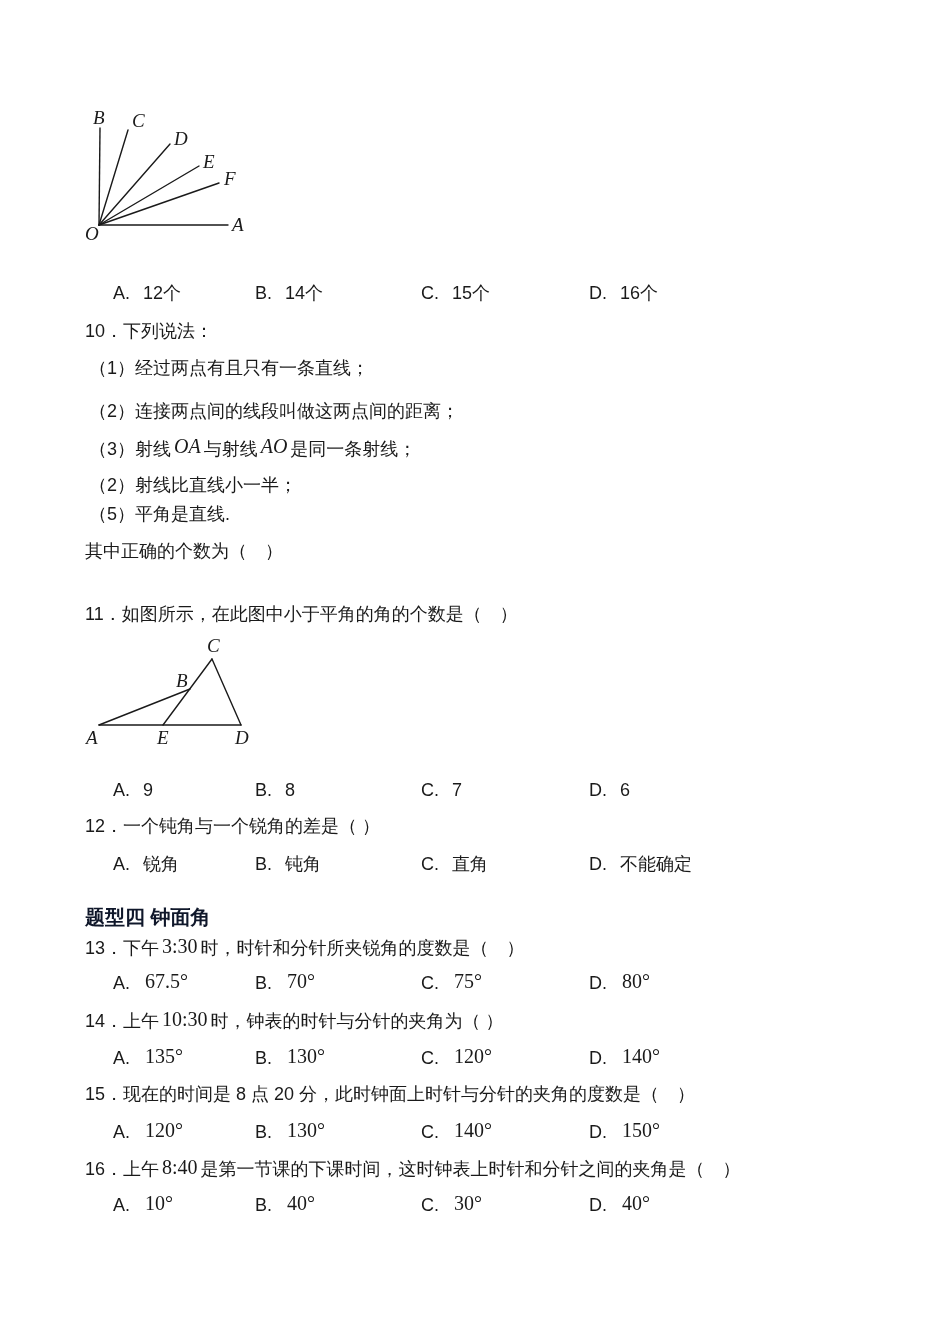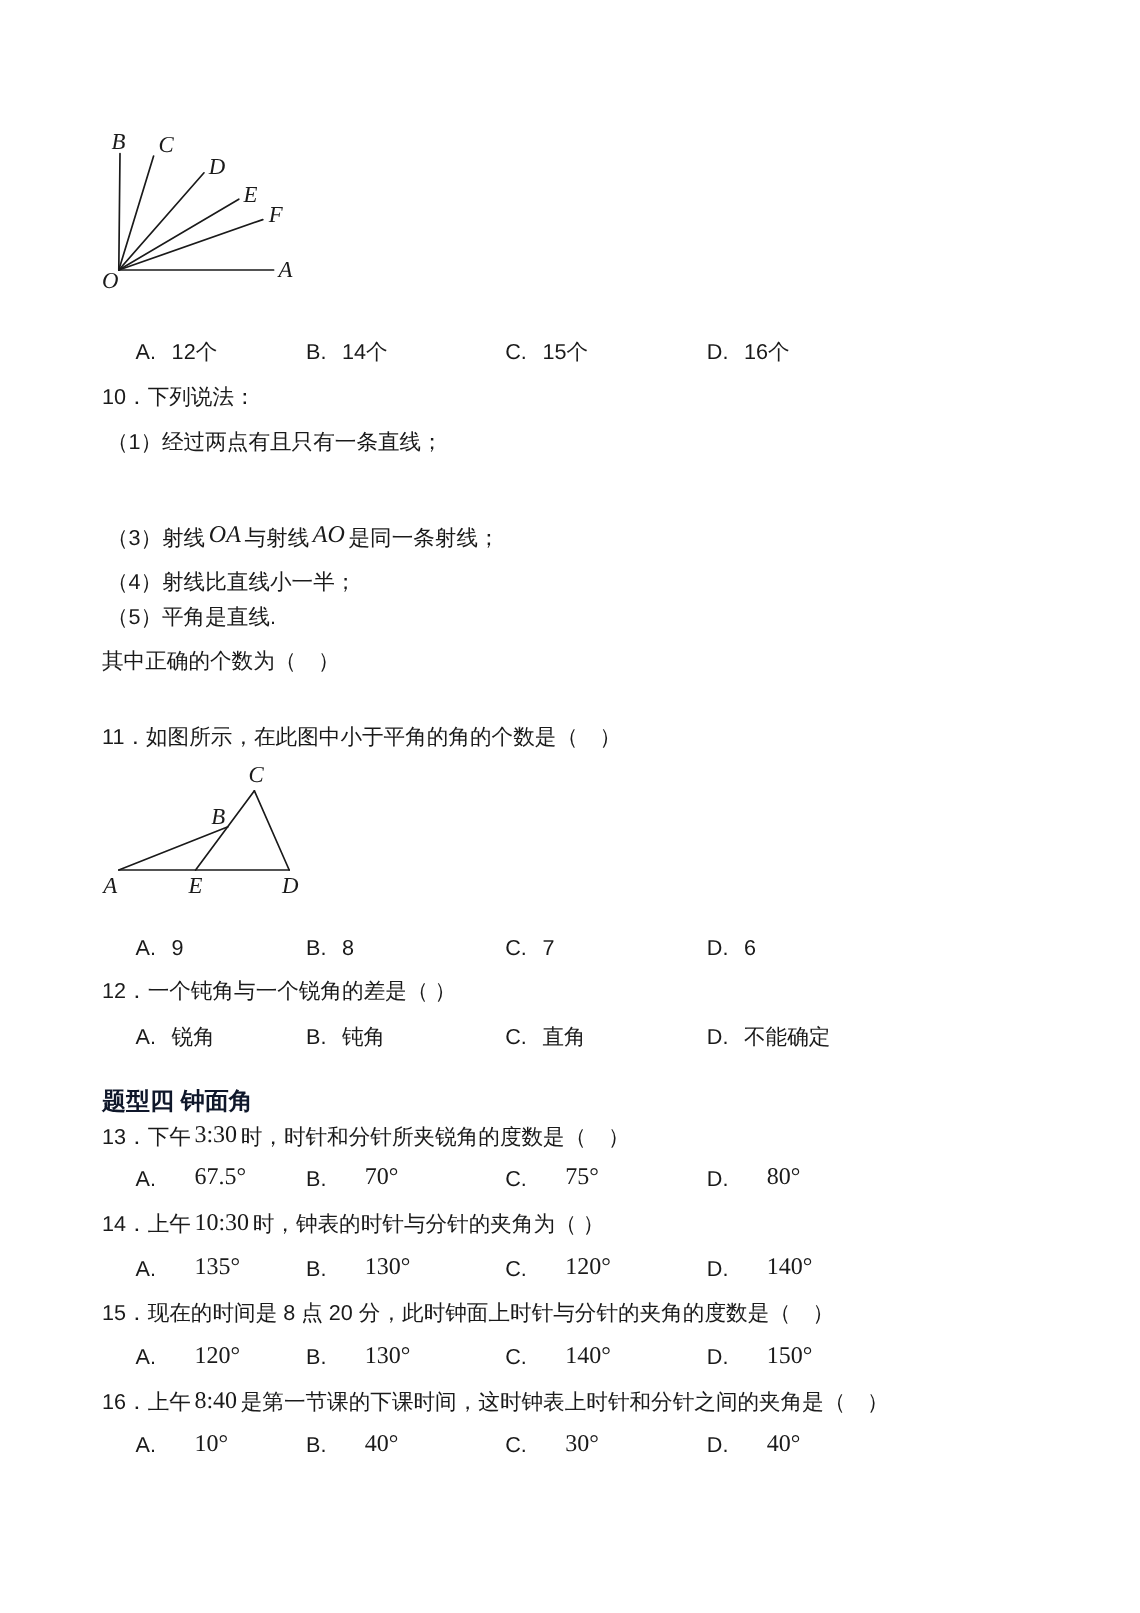--- a/index.html
+++ b/index.html
@@ -28,21 +28,21 @@
     white-space:pre-wrap;
   }
   .sub{left:89px;}
   .opts{position:absolute;left:0;width:838px;height:26px;}
   .opt{position:absolute;top:0;font-size:18px;white-space:pre-wrap;}
   .pA{left:113px}
   .pB{left:255px}
   .pC{left:421px}
   .pD{left:589px}
   .opt .t{margin-left:13px;}
-  .opt .t.math{margin-left:32px;}
+  .opt .t.math{margin-left:15px;}
   .mi{
     font-family:"Liberation Serif","DejaVu Serif",serif;
     font-style:italic;
     font-size:20px;
     position:relative;top:-2px;
     margin:0 3px;
   }
   .math{
     font-family:"Liberation Serif","DejaVu Serif",serif;
     font-size:20px;
@@ -82,22 +82,23 @@
 
   <div class="opts" style="top:281px">
     <span class="opt pA"><span class="l">A.</span><span class="t">12个</span></span>
     <span class="opt pB"><span class="l">B.</span><span class="t">14个</span></span>
     <span class="opt pC"><span class="l">C.</span><span class="t">15个</span></span>
     <span class="opt pD"><span class="l">D.</span><span class="t">16个</span></span>
   </div>
 
   <div class="stem" style="top:320px">10．下列说法：</div>
   <div class="stem sub" style="top:357px">（1）经过两点有且只有一条直线；</div>
+  <div class="stem sub" style="top:400px">（2）连接两点间的线段叫做这两点间的距离；</div>
   <div class="stem sub" style="top:437px"><span>（3）射线</span><span class="mi">OA</span><span>与射线</span><span class="mi">AO</span><span>是同一条射线；</span></div>
-  <div class="stem sub" style="top:474px">（4）射线比直线小一半；</div>
+  <div class="stem sub" style="top:474px">（2）射线比直线小一半；</div>
   <div class="stem sub" style="top:503px">（5）平角是直线.</div>
   <div class="stem" style="top:540px">其中正确的个数为（　）</div>
 
   <div class="stem" style="top:603px">11．如图所示，在此图中小于平角的角的个数是（　）</div>
 
   <svg class="fig" style="left:80px;top:636px" width="185" height="122" viewBox="0 0 185 122">
     <g>
       <line x1="19" y1="89" x2="161" y2="89"></line>
       <line x1="19" y1="89" x2="110" y2="53"></line>
       <line x1="83" y1="89" x2="132" y2="23"></line>

